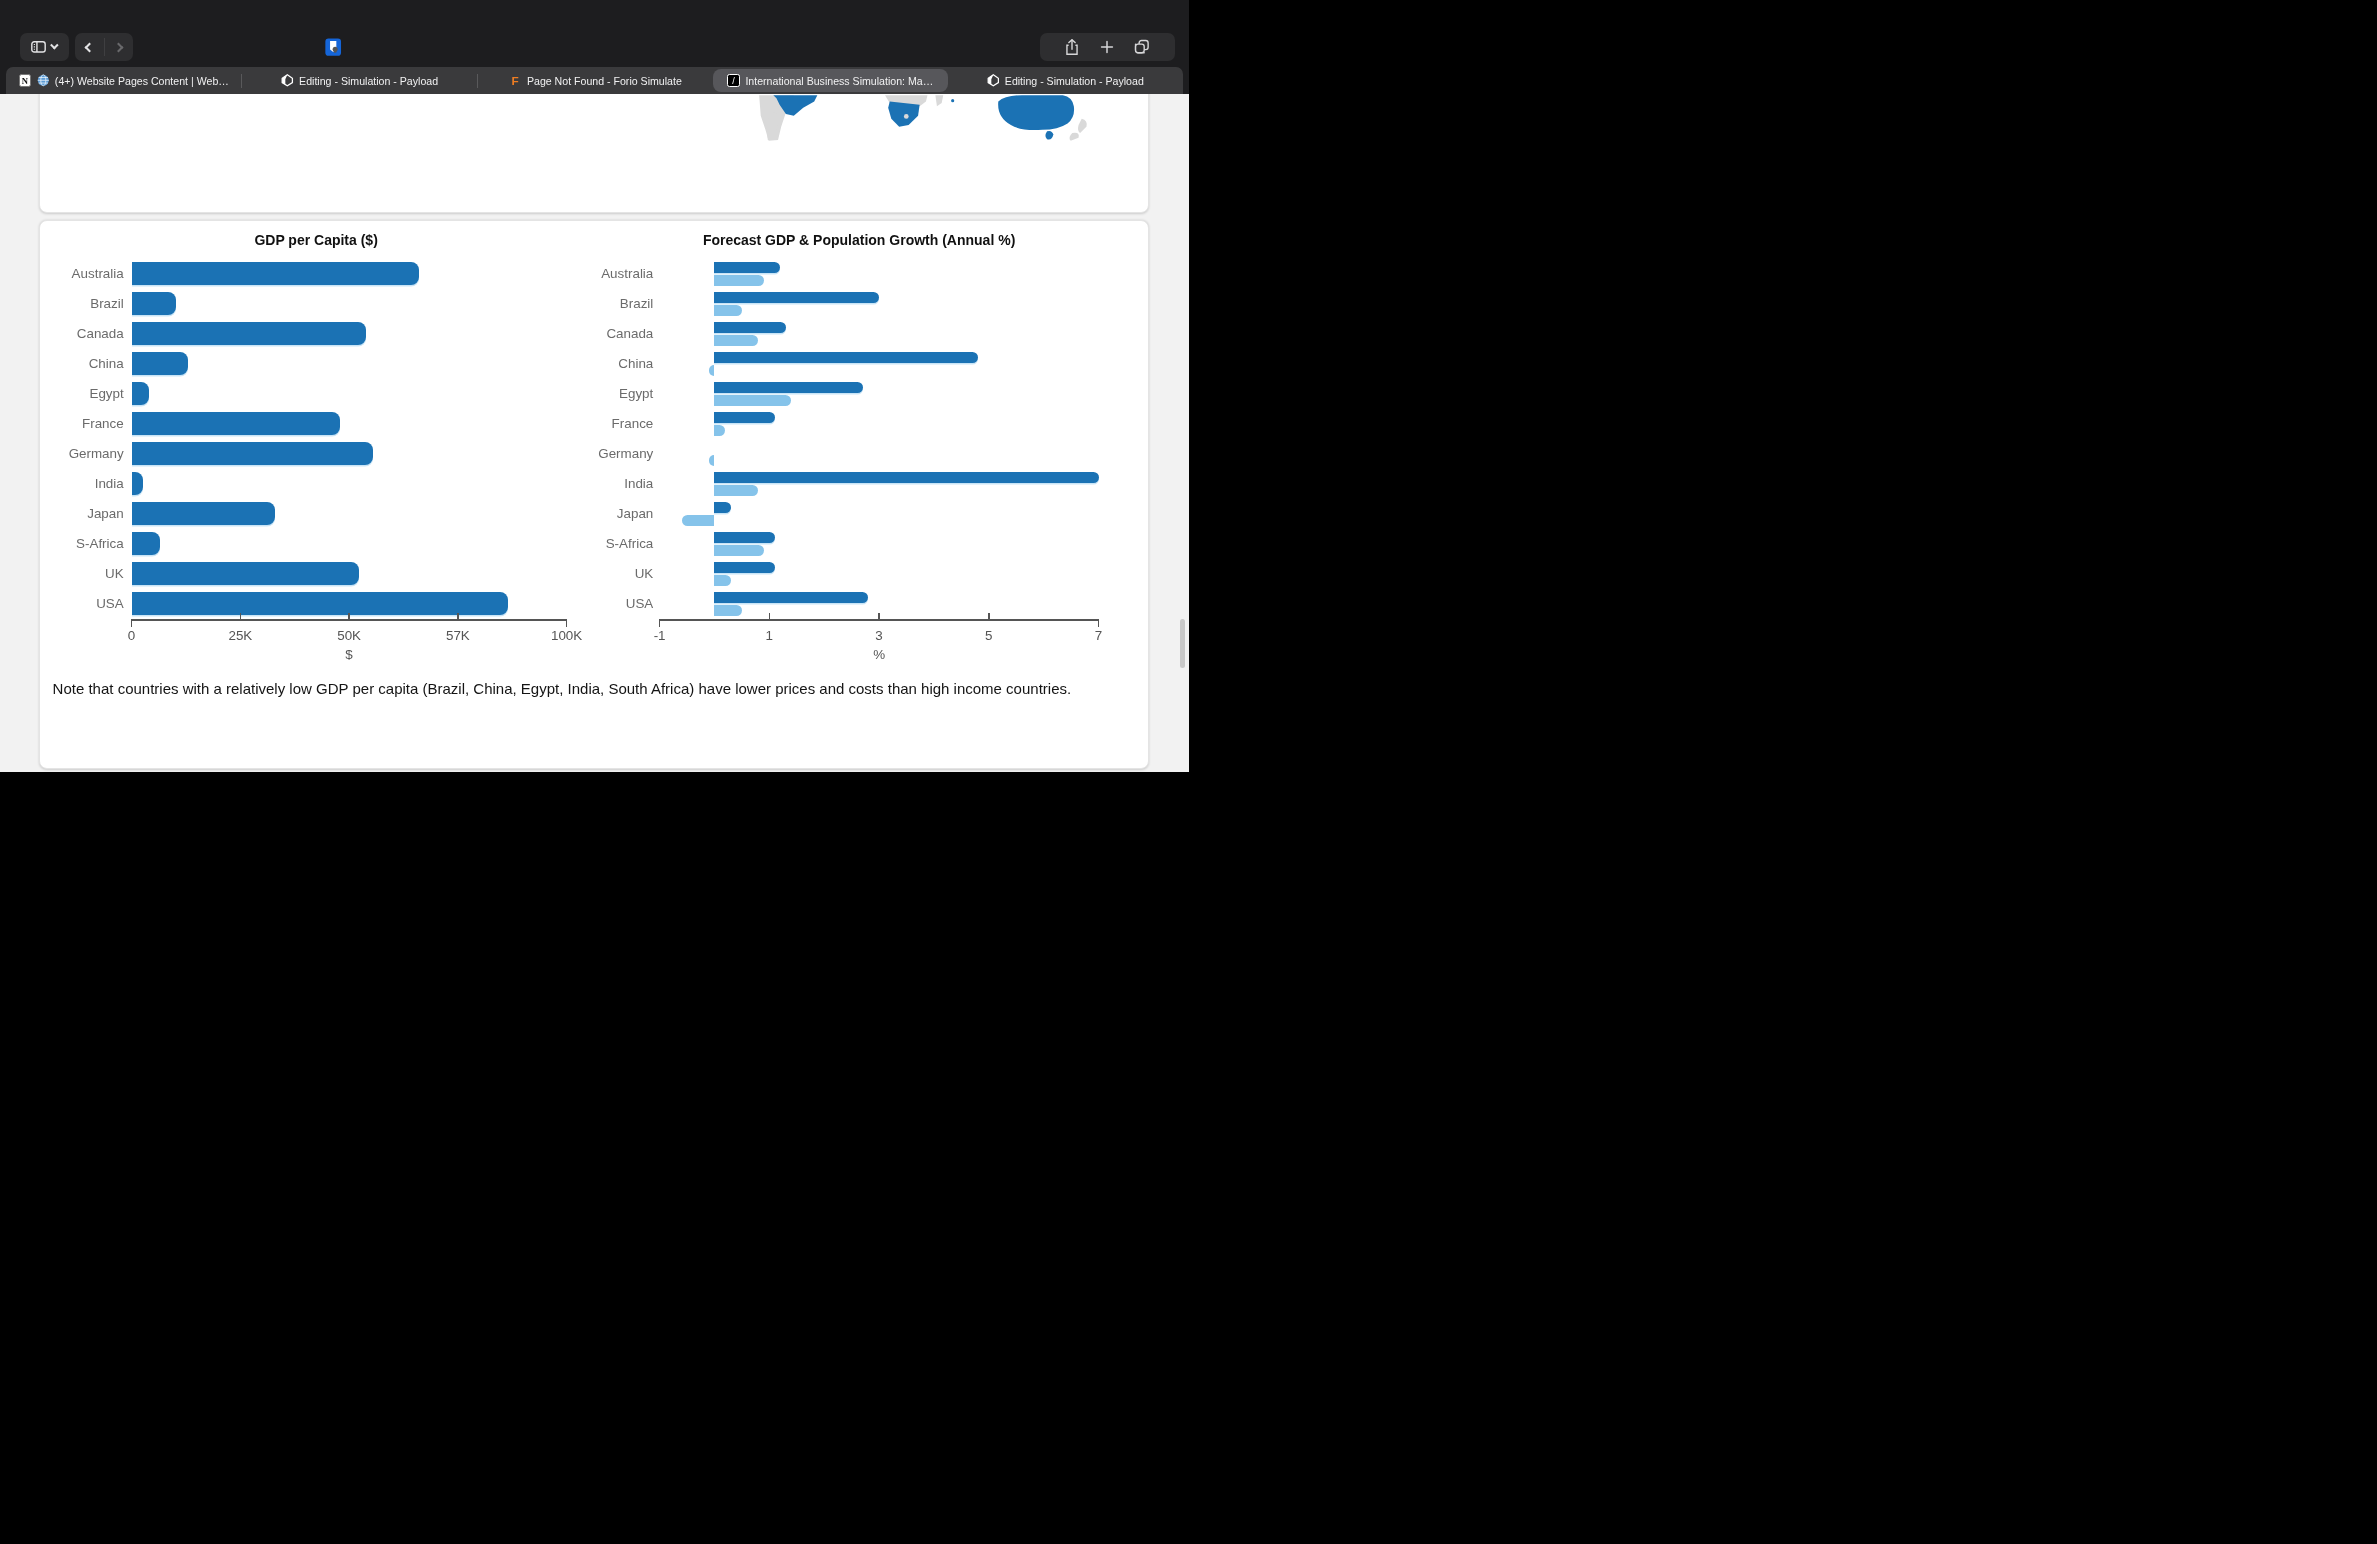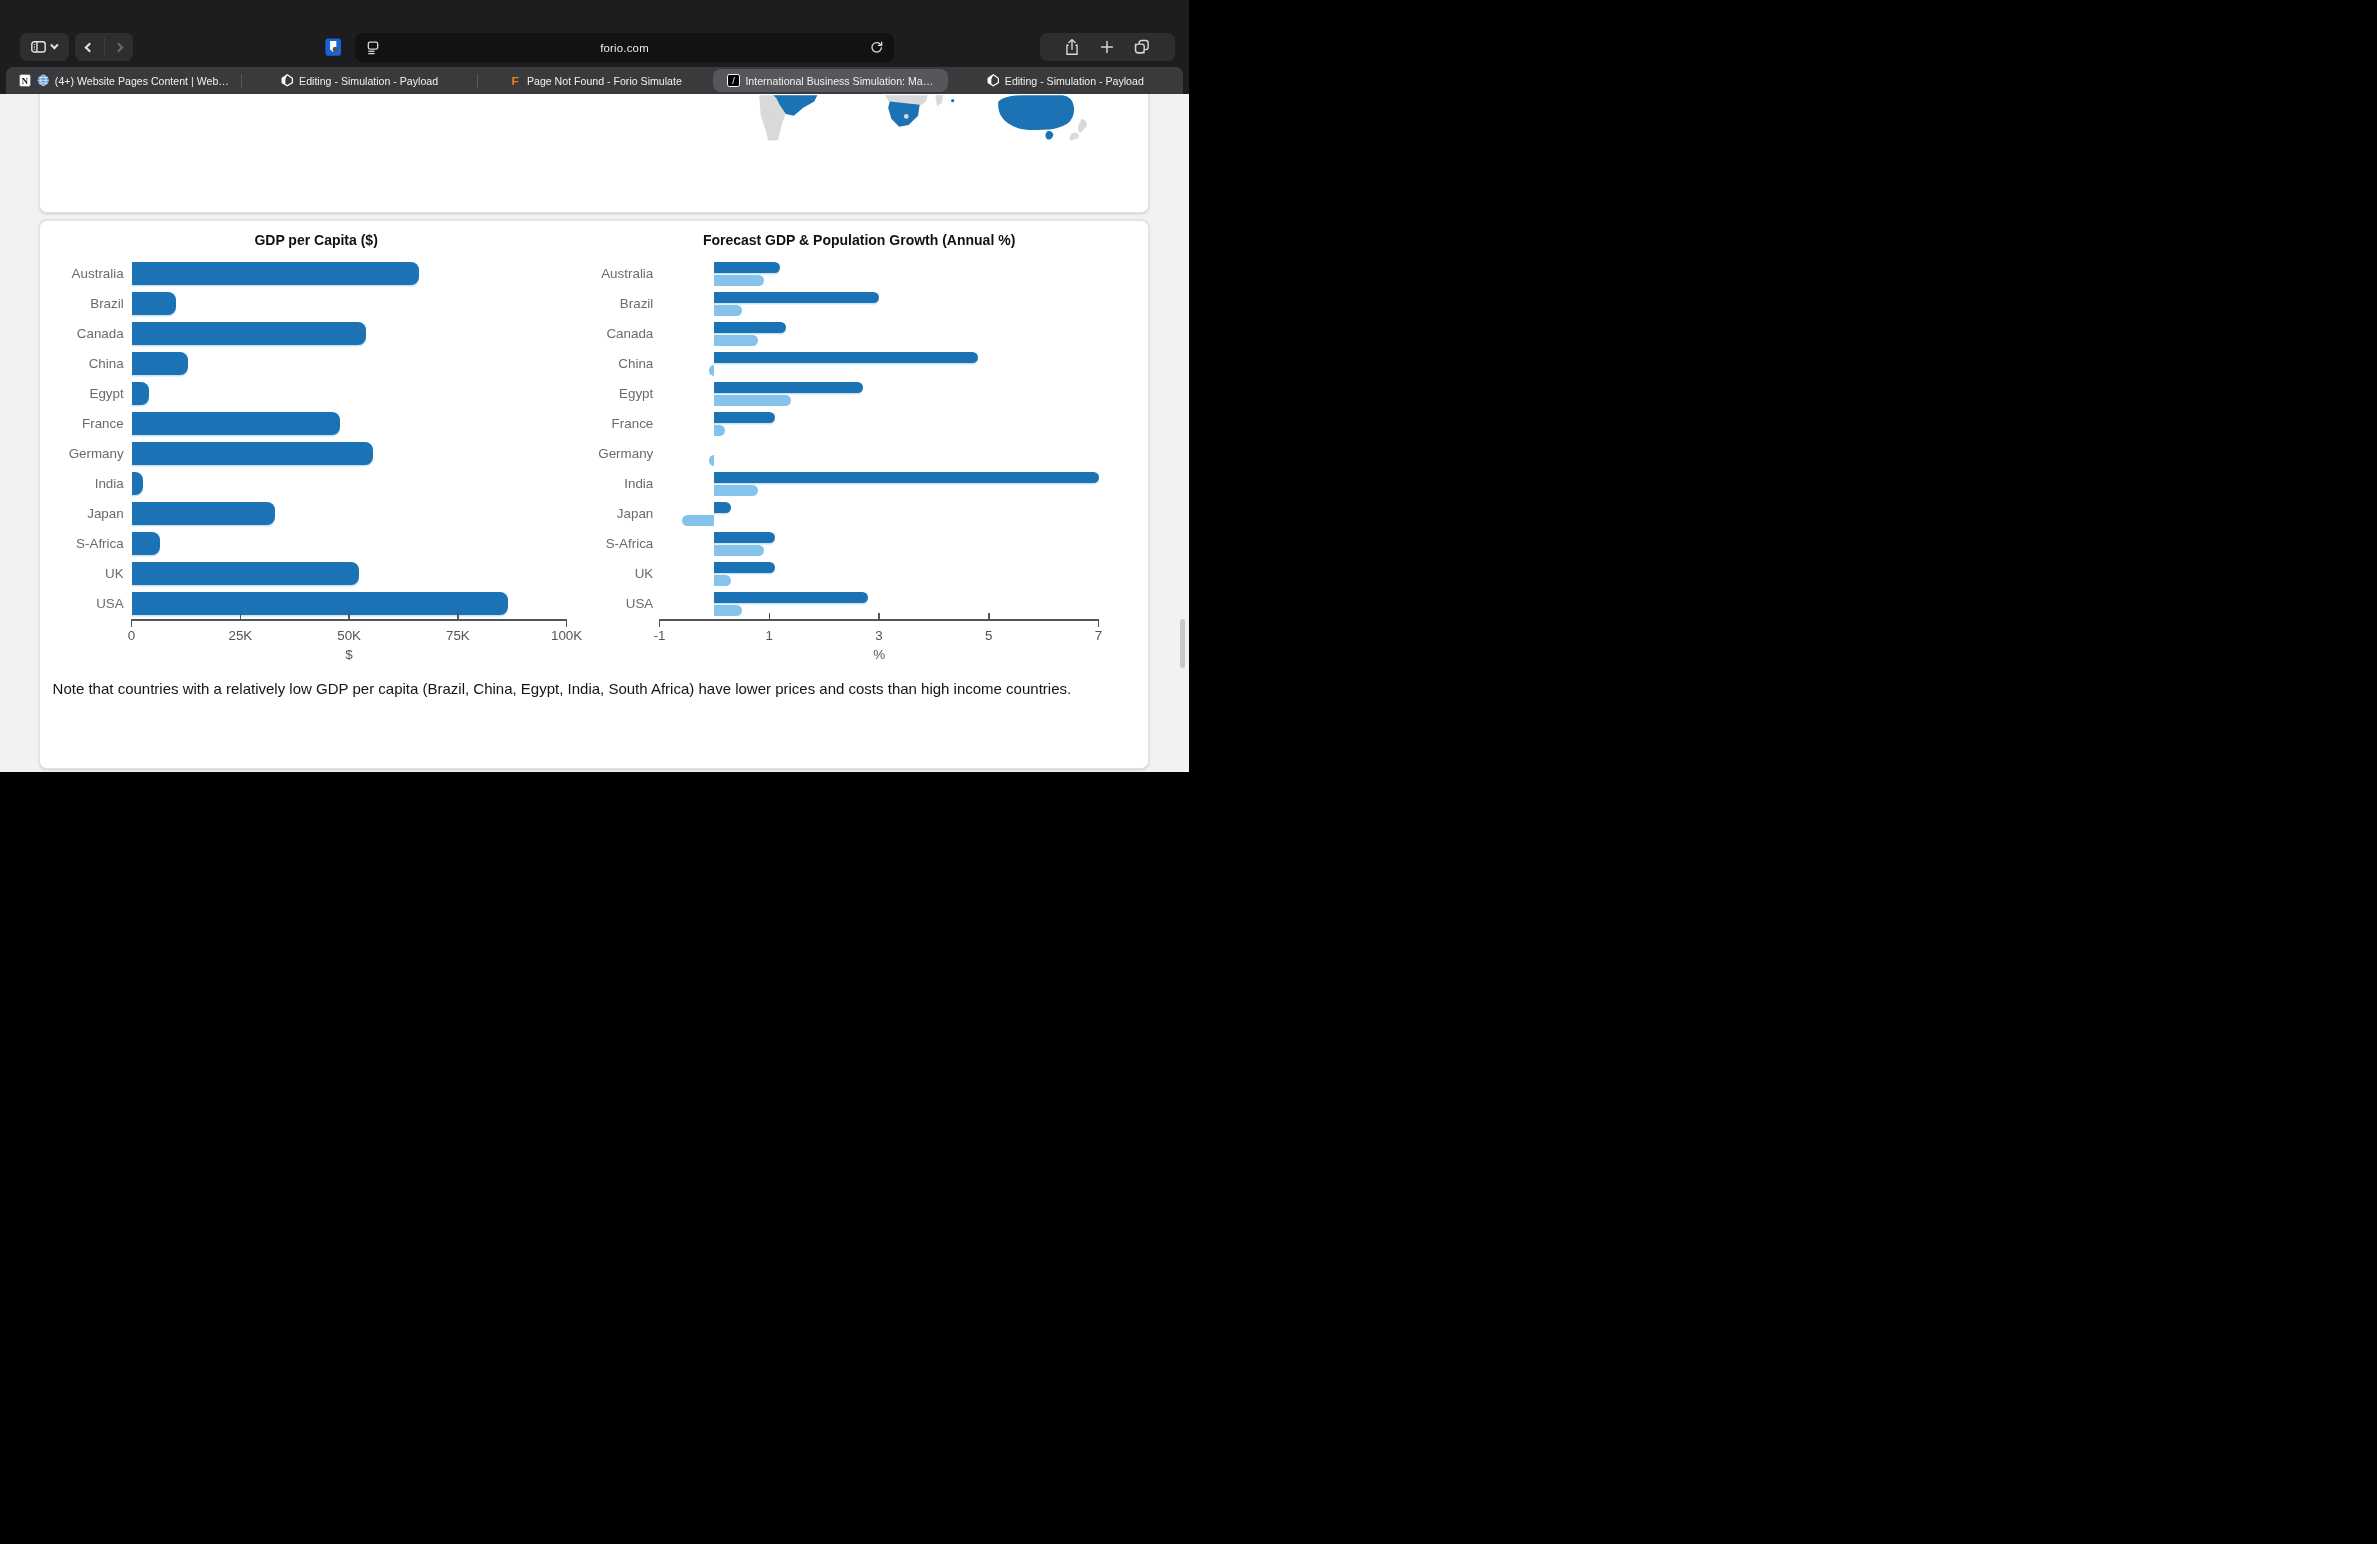--- a/index.html
+++ b/index.html
@@ -116,36 +116,20 @@
 
       <div class="tbtn ext-btn">
         <svg class="icon-svg" width="20.4" height="20.4" viewBox="0 0 26 26">
           <rect x="3" y="2" width="20" height="22" rx="4" fill="#1565d8"></rect>
           <path d="M9 5 h8 v11 l-4 3 -4-3 z" fill="#fff"></path>
           <circle cx="15.5" cy="15.5" r="3.2" fill="#555"></circle>
           <rect x="13.8" y="15.5" width="3.4" height="4.5" rx="1" fill="#555"></rect>
         </svg>
       </div>
 
-      <div class="urlbar">
-        <span class="side">
-          <svg class="icon-svg" width="14" height="14" viewBox="0 0 18 18">
-            <rect x="3" y="1.5" width="12" height="9" rx="2" fill="none" stroke="#d6d6d8" stroke-width="1.7"></rect>
-            <line x1="3" y1="13.2" x2="11" y2="13.2" stroke="#d6d6d8" stroke-width="1.7"></line>
-            <line x1="3" y1="16.2" x2="11" y2="16.2" stroke="#d6d6d8" stroke-width="1.7"></line>
-          </svg>
-        </span>
-        <span class="host">forio.com</span>
-        <span class="side">
-          <svg class="icon-svg" width="13.4" height="13.4" viewBox="0 0 17 17">
-            <path d="M 13.8 5.2 A 6 6 0 1 0 14.5 8.5" fill="none" stroke="#d6d6d8" stroke-width="1.7" stroke-linecap="round"></path>
-            <path d="M 14.8 1.5 L 14.8 5.6 L 10.7 5.6" fill="none" stroke="#d6d6d8" stroke-width="1.7" stroke-linecap="round" stroke-linejoin="round"></path>
-          </svg>
-        </span>
-      </div>
 
       <div class="tbtn right-group">
         <svg class="icon-svg" width="14" height="16.5" viewBox="0 0 18 21">
           <path d="M9 1 v12" stroke="#d6d6d8" stroke-width="1.8" stroke-linecap="round"></path>
           <path d="M5 4.5 L9 1 L13 4.5" fill="none" stroke="#d6d6d8" stroke-width="1.8" stroke-linecap="round" stroke-linejoin="round"></path>
           <path d="M4 8 H2.5 V19.5 H15.5 V8 H14" fill="none" stroke="#d6d6d8" stroke-width="1.8" stroke-linecap="round"></path>
         </svg>
         <svg class="icon-svg" width="14" height="14" viewBox="0 0 18 18">
           <path d="M9 2 v14 M2 9 h14" stroke="#d6d6d8" stroke-width="1.9" stroke-linecap="round"></path>
         </svg>
@@ -300,21 +284,21 @@
           <div class="axis-row">
             <div class="row-label"></div>
             <div class="row-bars axis-bars">
                 <div class="tick end" style="left: calc(0% - 0.8px);"></div>
                 <div class="tick-label" style="left: 0%;">0</div>
                 <div class="tick mid" style="left: calc(25% - 0.8px);"></div>
                 <div class="tick-label" style="left: 25%;">25K</div>
                 <div class="tick mid" style="left: calc(50% - 0.8px);"></div>
                 <div class="tick-label" style="left: 50%;">50K</div>
                 <div class="tick mid" style="left: calc(75% - 0.8px);"></div>
-                <div class="tick-label" style="left: 75%;">75K</div>
+                <div class="tick-label" style="left: 75%;">57K</div>
                 <div class="tick end" style="left: calc(100% - 0.8px);"></div>
                 <div class="tick-label" style="left: 100%;">100K</div>
                 <div class="axis-title">$</div>
               </div>
           </div>
         </div>
         <div class="chart-col">
           <div class="c2 chart">
             <div class="chart-title">Forecast GDP &amp; Population Growth (Annual %)</div>
             <div class="rows">

